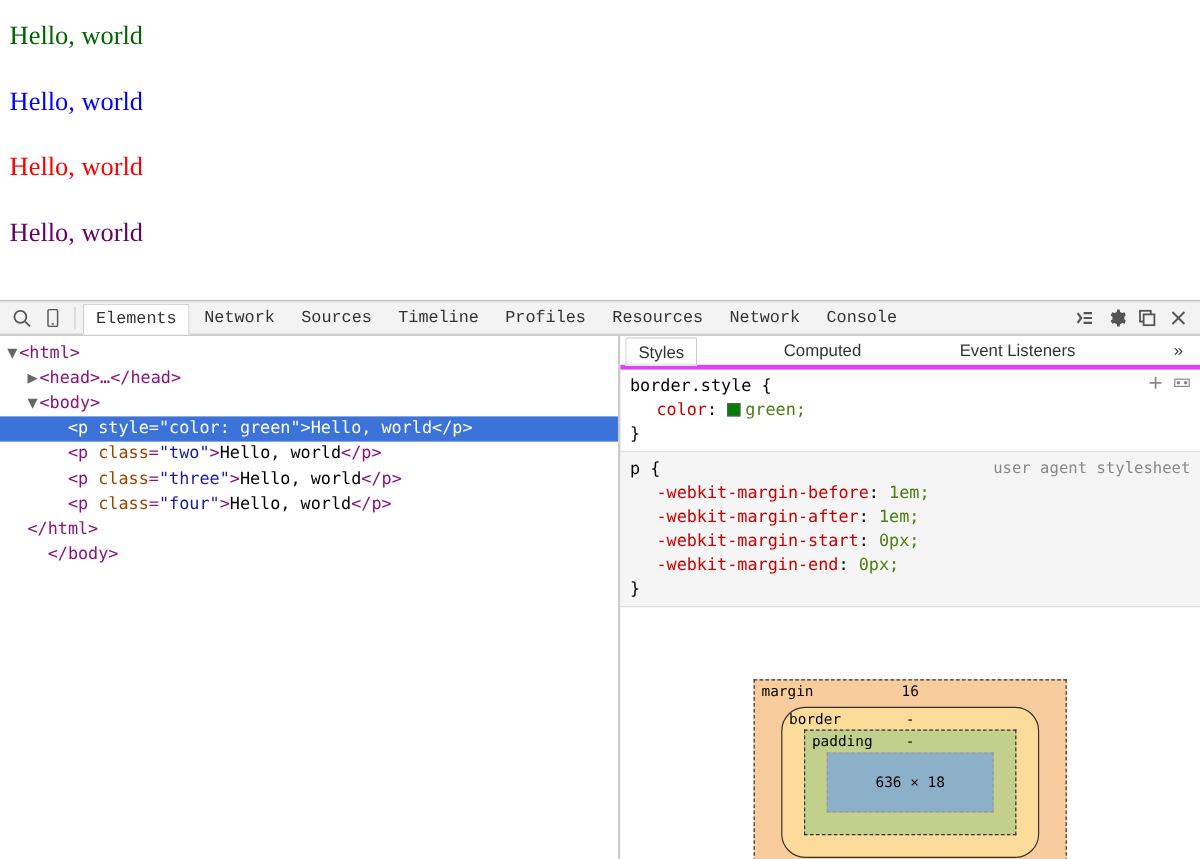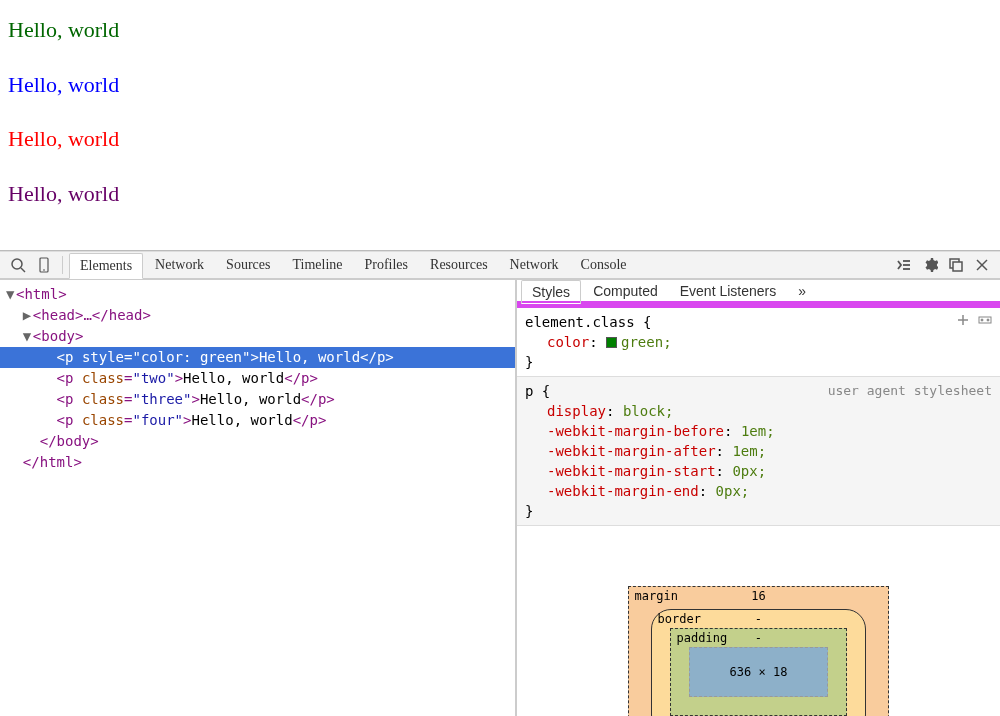--- a/index.html
+++ b/index.html
@@ -27,21 +27,21 @@
 
 .toolbar {
   height: 30px;
   background: #f3f3f3;
   border-top: 1px solid #ddd;
   border-bottom: 1px solid #ccc;
   display: flex;
   align-items: center;
   padding: 0 6px;
   gap: 2px;
-  font-family: Liberation Serif, serif;
+  font-family: Liberation Mono, monospace;
   font-size: 14px;
   color: #333;
 }
 .tb-icon {
   width: 24px; height: 24px;
   display: flex; align-items: center; justify-content: center;
   color: #555;
 }
 .tb-icon svg { width: 16px; height: 16px; }
 .tab-btn { padding: 4px 10px; cursor: default; color: #333; }
@@ -83,26 +83,27 @@
   flex: 1;
   border-left: 2px solid #ccc;
   display: flex;
   flex-direction: column;
   font-family: Menlo, Monaco, monospace;
   font-size: 14px;
 }
 .styles-tabs {
   height: 28px;
   display:flex; align-items:center;
-  border-bottom: 7px solid #d946ef;
+  border-bottom: 4px solid #d946ef;
   font-family: "Lucida Grande", "Segoe UI", Arial, sans-serif;
   font-size: 14px;
   padding: 0 4px;
   gap: 2px;
   background:#fff;
+  justify-content:space-between;
 }
 .s-tab { padding: 3px 10px; color:#333; }
 .s-tab.active {
   border: 1px solid #ccc; border-bottom-color:#fff;
   border-radius: 2px 2px 0 0;
   position:relative; top:1px;
 }
 .rule-block {
   padding: 4px 8px;
   border-bottom: 1px solid #ddd;
@@ -200,22 +201,22 @@
 <div class="dev-body">
 
   <div class="dom-panel">
     <div class="line"><span class="arrow">▼</span><span class="tag">&lt;html&gt;</span></div>
     <div class="line">  <span class="arrow">▶</span><span class="tag">&lt;head&gt;…&lt;/head&gt;</span></div>
     <div class="line">  <span class="arrow">▼</span><span class="tag">&lt;body&gt;</span></div>
     <div class="line selected">      <span class="tag">&lt;p </span><span class="attr-name">style</span><span class="tag">=</span><span class="attr-val">"color: green"</span><span class="tag">&gt;</span><span class="text-node">Hello, world</span><span class="tag">&lt;/p&gt;</span></div>
     <div class="line">      <span class="tag">&lt;p </span><span class="attr-name">class</span><span class="tag">=</span><span class="attr-val">"two"</span><span class="tag">&gt;</span><span class="text-node">Hello, world</span><span class="tag">&lt;/p&gt;</span></div>
     <div class="line">      <span class="tag">&lt;p </span><span class="attr-name">class</span><span class="tag">=</span><span class="attr-val">"three"</span><span class="tag">&gt;</span><span class="text-node">Hello, world</span><span class="tag">&lt;/p&gt;</span></div>
     <div class="line">      <span class="tag">&lt;p </span><span class="attr-name">class</span><span class="tag">=</span><span class="attr-val">"four"</span><span class="tag">&gt;</span><span class="text-node">Hello, world</span><span class="tag">&lt;/p&gt;</span></div>
+    <div class="line">  <span class="tag">&lt;/html&gt;</span></div>
     <div class="line">    <span class="tag">&lt;/body&gt;</span></div>
-    <div class="line">  <span class="tag">&lt;/html&gt;</span></div>
   </div>
 
   <div class="styles-panel">
     <div class="styles-tabs">
       <span class="s-tab active">Styles</span>
       <span class="s-tab">Computed</span>
       <span class="s-tab">Event Listeners</span>
       <span class="s-tab">»</span>
     </div>
 
@@ -224,29 +225,28 @@
         <span><svg viewBox="0 0 14 14" stroke="currentColor" stroke-width="1.5">
               <line x1="7" y1="2" x2="7" y2="12"></line>
               <line x1="2" y1="7" x2="12" y2="7"></line>
             </svg></span>
         <span><svg viewBox="0 0 14 14" fill="none" stroke="currentColor" stroke-width="1">
               <rect x="1" y="4" width="12" height="6"></rect>
               <circle cx="4" cy="7" r="1" fill="currentColor"></circle>
               <circle cx="10" cy="7" r="1" fill="currentColor"></circle>
             </svg></span>
       </div>
-      <div class="selector">element.class {</div>
+      <div class="selector">border.style {</div>
       <div><span class="prop">color</span><span>: </span><span class="swatch"></span><span class="val">green;</span></div>
       <div class="selector">}</div>
     </div>
 
     <div class="rule-block ua">
       <span class="origin">user agent stylesheet</span>
       <div class="selector">p {</div>
-      <div><span class="prop">display</span><span>: </span><span class="val">block;</span></div>
       <div><span class="prop">-webkit-margin-before</span><span>: </span><span class="val">1em;</span></div>
       <div><span class="prop">-webkit-margin-after</span><span>: </span><span class="val">1em;</span></div>
       <div><span class="prop">-webkit-margin-start</span><span>: </span><span class="val">0px;</span></div>
       <div><span class="prop">-webkit-margin-end</span><span>: </span><span class="val">0px;</span></div>
       <div class="selector">}</div>
     </div>
 
     <div class="box-model-wrap">
       <div class="bm">
         <div class="bm-layer bm-margin">

